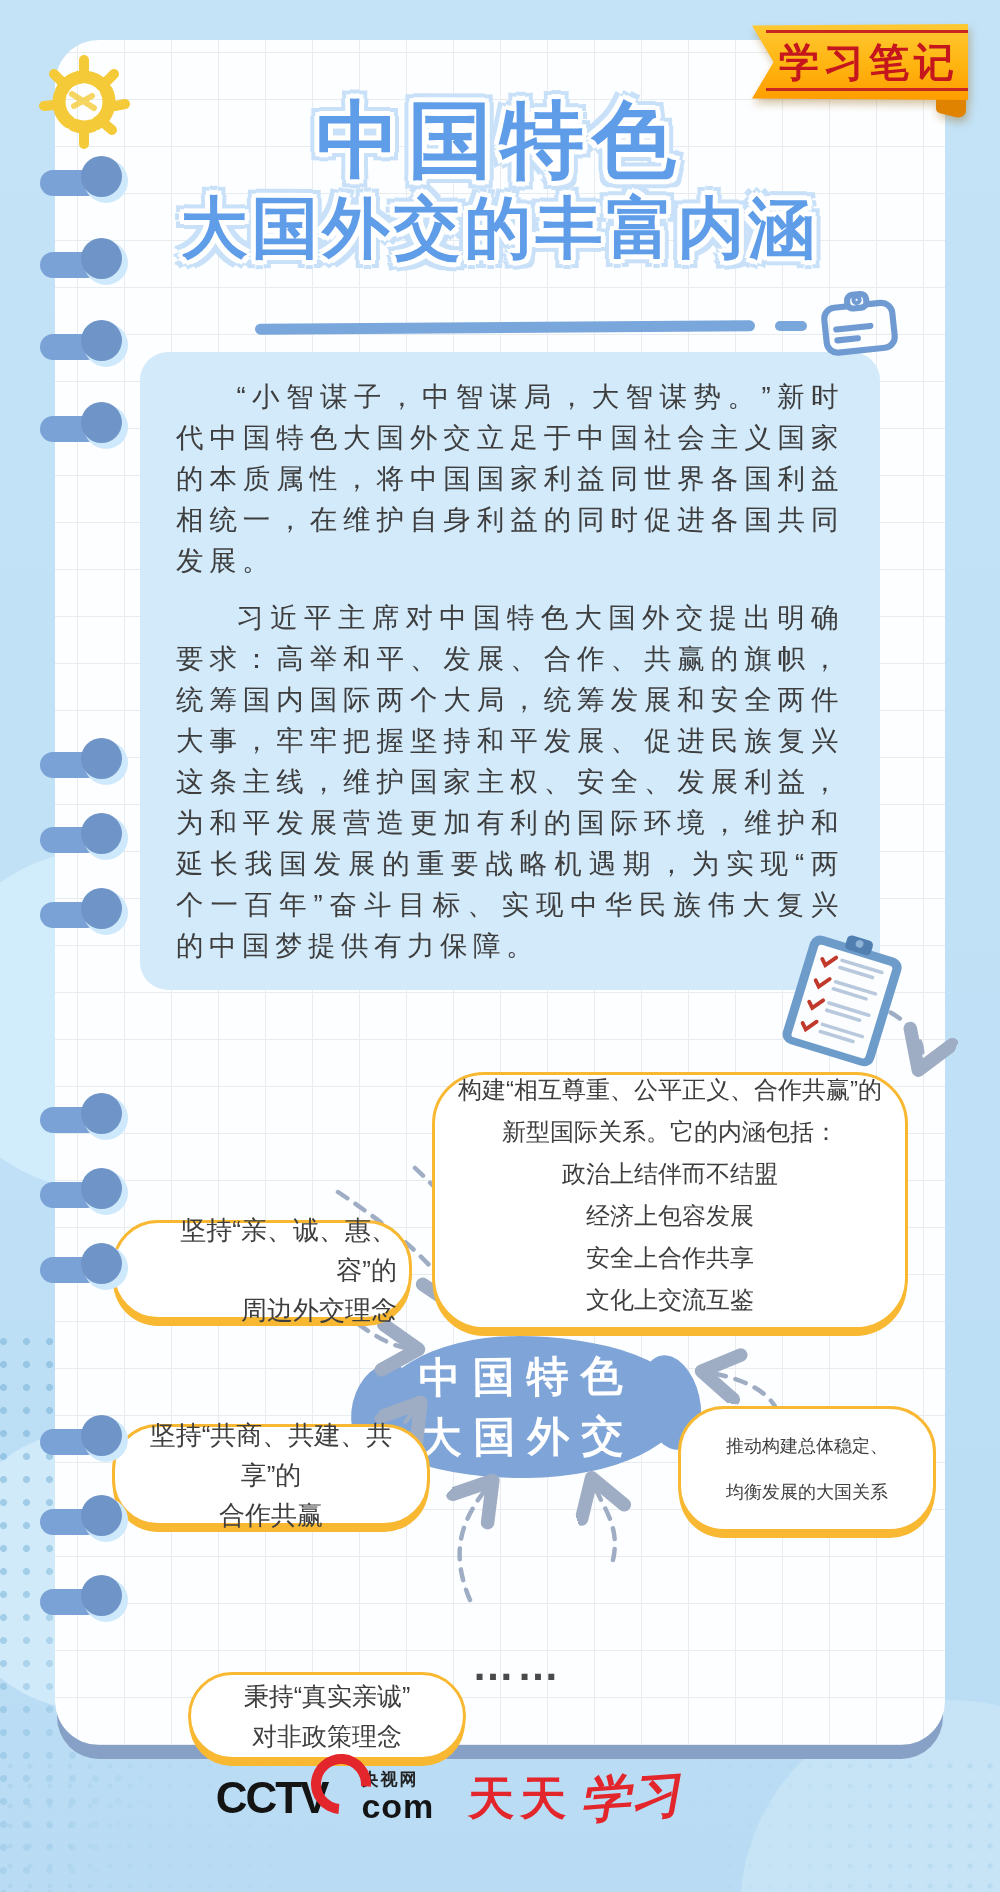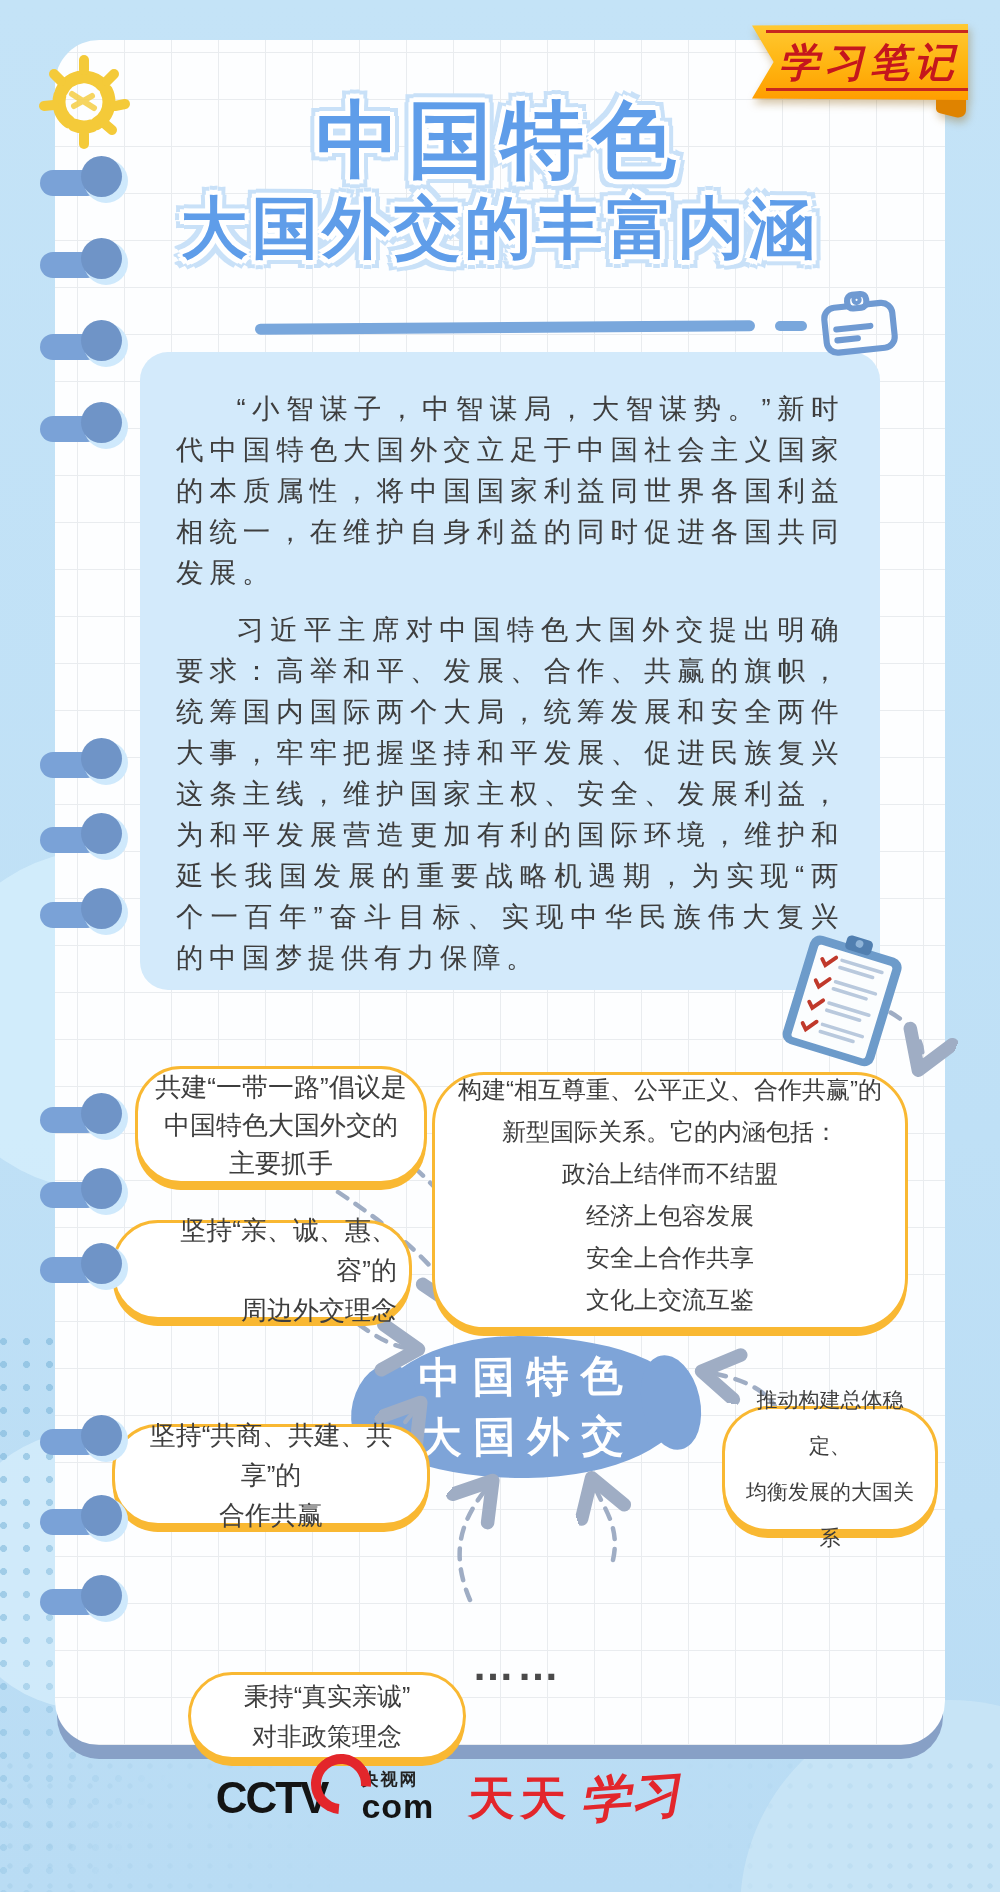--- a/index.html
+++ b/index.html
@@ -41,21 +41,21 @@
 
   
   .ribbon{position:absolute;left:752px;top:24px;width:216px;height:76px;z-index:8;
           filter:drop-shadow(2px 5px 4px rgba(140,90,0,.35));}
   .ribbon .face{position:absolute;inset:0;
           background:
             linear-gradient(#c8271f,#c8271f) 14px 6px/95% 3px no-repeat,
             linear-gradient(#c8271f,#c8271f) 14px calc(100% - 9px)/95% 3px no-repeat,
             linear-gradient(180deg,#ffc933 0%,#ffb410 55%,#ff9d00 100%);
           clip-path:polygon(0 2%,100% 0,100% 100%,0 98%,10% 50%);
-          display:flex;align-items:center;justify-content:center;font-style:italic;}
+          display:flex;align-items:center;justify-content:center;}
   .ribbon .fold{position:absolute;right:2px;bottom:-16px;width:30px;height:30px;background:#df8300;
           border-radius:0 0 10px 4px;transform:skewY(14deg);z-index:-1;}
   .ribbon .label{font-size:40px;font-weight:800;color:#c5161d;letter-spacing:5px;
           padding-left:18px;font-family:"Liberation Serif","DejaVu Serif",serif;}
 
   
   .sun{position:absolute;left:32px;top:48px;z-index:7;}
 
   
   .title{position:absolute;left:55px;top:90px;width:890px;text-align:center;z-index:5;}
@@ -69,37 +69,37 @@
       -9px 0 0 #c9e1f8,9px 0 0 #c9e1f8,0 -9px 0 #c9e1f8,0 9px 0 #c9e1f8;}
 
   .underline{position:absolute;left:255px;top:322px;width:500px;height:11px;background:#79a7dc;
              border-radius:6px;transform:rotate(-.4deg);z-index:4;}
   .underline-dash{position:absolute;left:775px;top:321px;width:32px;height:10px;background:#79a7dc;
              border-radius:5px;z-index:4;}
   .clip-small{position:absolute;left:818px;top:282px;z-index:5;transform:rotate(-6deg);}
 
   
   .intro{position:absolute;left:140px;top:352px;width:740px;height:638px;box-sizing:border-box;
-         background:#d3eafb;border-radius:28px;padding:36px 36px;overflow:hidden;z-index:3;
+         background:#d3eafb;border-radius:28px;padding:24px 36px;overflow:hidden;z-index:3;
          color:#3e3e3e;font-size:27.5px;line-height:41px;letter-spacing:5.5px;text-align:justify;}
   .intro p{margin:0;text-indent:2.2em;}
   .intro p + p{margin-top:16px;}
 
   .clip-check{position:absolute;left:790px;top:934px;z-index:4;transform:rotate(17deg);}
 
   
   .arrows{position:absolute;left:0;top:0;width:1000px;height:1892px;z-index:3;pointer-events:none;}
   .node{position:absolute;box-sizing:border-box;background:#fff;border:3px solid #f9b832;
         border-radius:46px;box-shadow:0 7px 0 -1px #f9b832;display:flex;align-items:center;
         justify-content:center;text-align:center;color:#3e3e3e;z-index:4;padding:6px 12px;}
   .nA{left:135px;top:1066px;width:292px;height:118px;font-size:26px;line-height:38px;}
   .nB{left:432px;top:1072px;width:476px;height:258px;font-size:24px;line-height:42px;border-radius:52px;align-items:flex-end;}
   .nC{left:112px;top:1220px;width:300px;height:100px;font-size:26px;line-height:40px;text-align:right;}
   .nD{left:112px;top:1424px;width:318px;height:102px;font-size:26px;line-height:40px;}
-  .nE{left:678px;top:1406px;width:216px;height:126px;font-size:21px;line-height:46px;margin-left:44px;}
+  .nE{left:678px;top:1406px;width:258px;height:126px;font-size:18px;line-height:46px;}
   .nF{left:538px;top:1548px;width:376px;height:102px;font-size:25px;line-height:44px;}
   .nG{left:188px;top:1672px;width:278px;height:88px;font-size:25px;line-height:40px;}
 
   .blob{position:absolute;left:368px;top:1336px;width:318px;height:142px;background:#7ea4d8;
         border-radius:46% 54% 50% 50% / 60% 48% 52% 40%;transform:rotate(-.6deg);z-index:2;
         display:flex;align-items:center;justify-content:center;text-align:center;}
   .blob::before{content:'';position:absolute;left:-16px;top:26px;width:64px;height:92px;background:#7ea4d8;
         border-radius:50%;transform:rotate(14deg);}
   .blob::after{content:'';position:absolute;right:-14px;top:20px;width:58px;height:96px;background:#7ea4d8;
         border-radius:50%;transform:rotate(-12deg);}
@@ -271,25 +271,20 @@
       <path d="M613,1560 C621,1524 601,1506 593,1482" marker-end="url(#ah)"></path>
       <path d="M770,1470 C799,1414 772,1383 706,1372" marker-end="url(#ah)"></path>
     </g>
   </svg>
 
   <div class="blob">
     <div class="txt pre">中国特色
 大国外交</div>
   </div>
 
-  <div class="node nA">
-    <span class="pre">共建“一带一路”倡议是
-中国特色大国外交的
-主要抓手</span>
-  </div>
   <div class="node nB">
     <span class="pre">构建“相互尊重、公平正义、合作共赢”的
 新型国际关系。它的内涵包括：
 政治上结伴而不结盟
 经济上包容发展
 安全上合作共享
 文化上交流互鉴</span>
   </div>
   <div class="node nC">
     <span class="pre">坚持“亲、诚、惠、容”的

